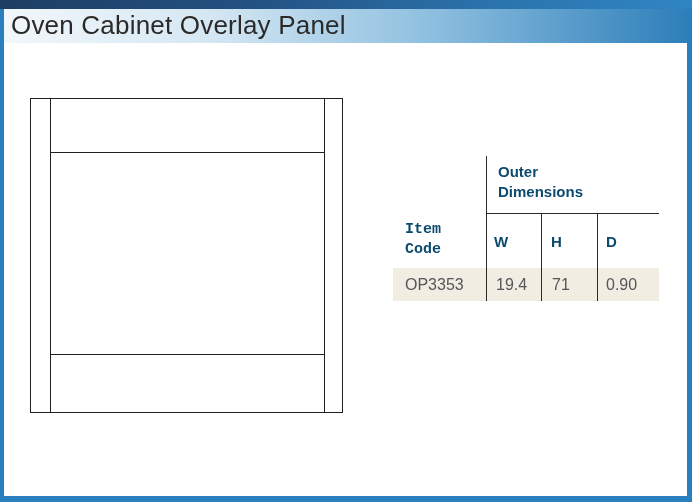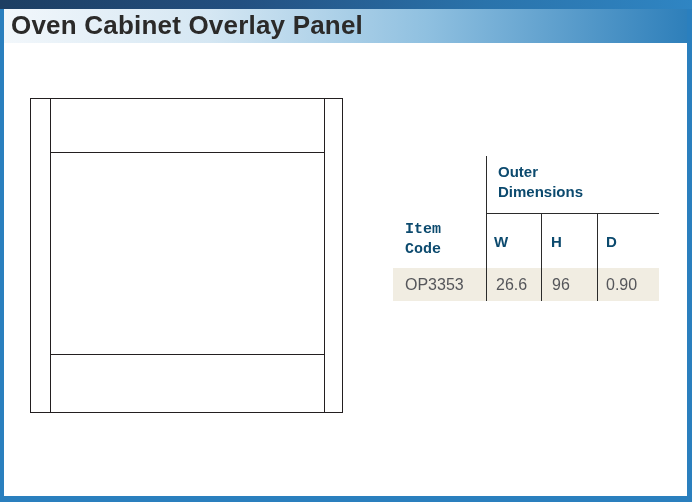--- a/index.html
+++ b/index.html
@@ -29,21 +29,21 @@
   .title-band {
     position: absolute;
     top: 9px; left: 4px; right: 5px;
     height: 34px;
     background: linear-gradient(to right, #f2f7fb 0%, #d5e7f3 30%, #8fc0e0 62%, #2e7fba 100%);
   }
   .page-title {
     margin: 0;
     padding-left: 7px;
     font-size: 26px;
-    font-weight: 700;
+    font-weight: 400;
     letter-spacing: 0.2px;
     line-height: 33px;
     color: #2b2a29;
     white-space: nowrap;
   }
   
   .d-outline {
     position: absolute;
     left: 30px; top: 98px;
     width: 313px; height: 315px;
@@ -128,20 +128,20 @@
 
     <div class="t-head group-header">Outer Dimensions</div>
 
     <div class="t-head head-item-code">Item Code</div>
     <div class="t-head head-w">W</div>
     <div class="t-head head-h">H</div>
     <div class="t-head head-d">D</div>
 
     <div class="table-row">
       <div class="cell cell-item-code">OP3353</div>
-      <div class="cell cell-w">26.6</div>
-      <div class="cell cell-h">96</div>
+      <div class="cell cell-w">19.4</div>
+      <div class="cell cell-h">71</div>
       <div class="cell cell-d">0.90</div>
     </div>
 
   </div>
 
 </div>
 
 </body></html>

